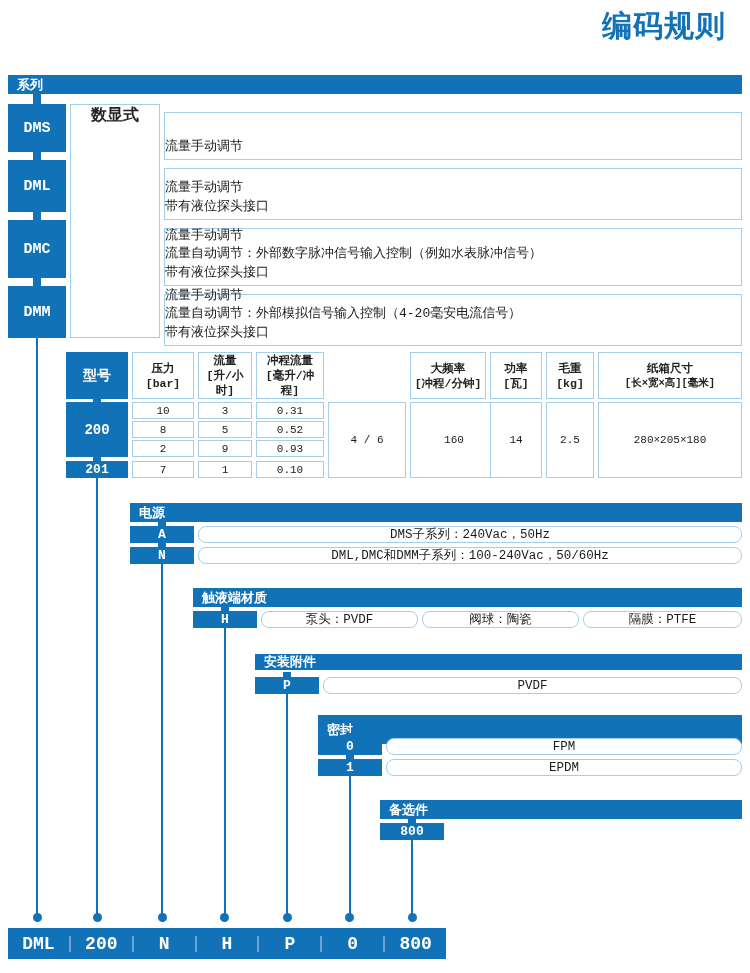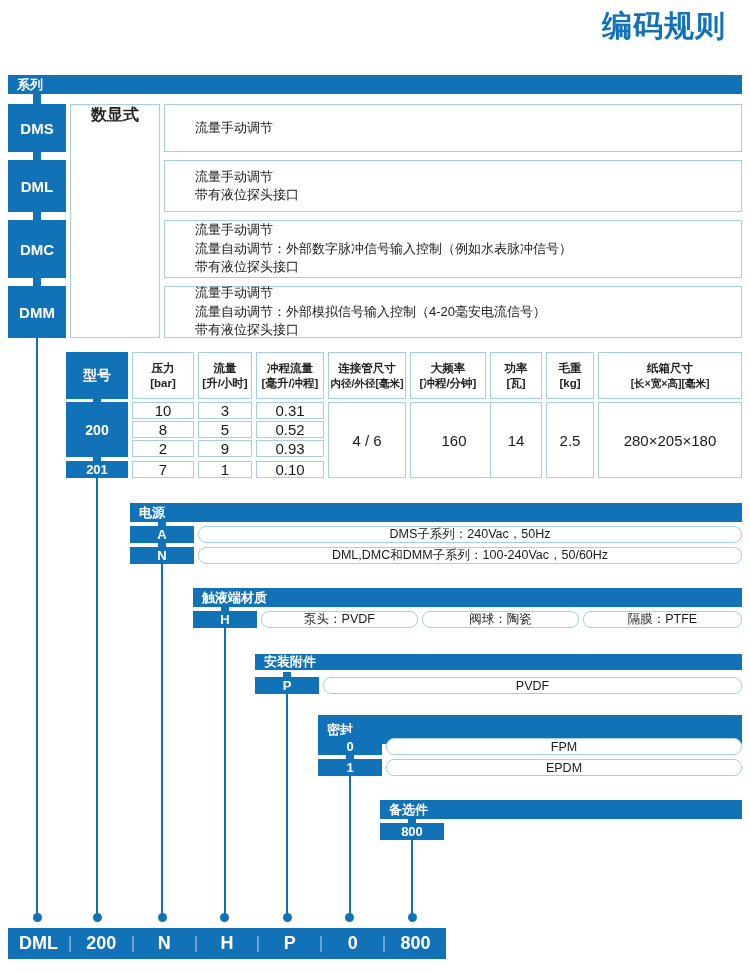--- a/index.html
+++ b/index.html
@@ -1,31 +1,31 @@
 <!DOCTYPE html>
 <html style="--primary: #1272b8; --light: #a5cfe9;"><head>
 <meta charset="utf-8">
 <style>
   html,body{margin:0;padding:0;background:#fff;}
   .page{position:relative;width:750px;height:973px;background:#ffffff;
-        font-family:Liberation Sans, sans-serif;overflow:hidden;color:#1a1a1a;}
+        font-family:Liberation Mono, monospace;overflow:hidden;color:#1a1a1a;}
   .title{position:absolute;top:6px;right:24px;font-size:30px;font-weight:bold;
          color:var(--primary,#1272b8);letter-spacing:1px;}
   .bar{position:absolute;box-sizing:border-box;background:var(--primary,#1272b8);color:#fff;
        font-weight:bold;font-size:13px;display:flex;align-items:center;padding-left:9px;}
   .bluebox{position:absolute;box-sizing:border-box;background:var(--primary,#1272b8);color:#fff;
            font-weight:bold;display:flex;align-items:center;justify-content:center;font-size:13px;}
   .wbox{position:absolute;box-sizing:border-box;background:#fff;
         border:1.5px solid var(--light,#a5cfe9);}
   .center{display:flex;justify-content:center;}
-  .desc{display:flex;flex-direction:column;justify-content:center;
-        padding:3px 30px;font-size:13px;line-height:18.5px;}
+  .desc{display:flex;flex-direction:column;justify-content:flex-end;
+        padding:3px 0;font-size:13px;line-height:18.5px;margin-top:8px;}
   .th{display:flex;flex-direction:column;align-items:center;justify-content:center;
       font-size:11.5px;line-height:15px;text-align:center;font-weight:bold;color:#222;}
-  .num{display:flex;align-items:center;justify-content:center;font-size:15px;}
+  .num{display:flex;align-items:center;justify-content:center;font-size:11px;}
   .val{display:flex;align-items:center;justify-content:center;font-size:12.5px;border-radius:8px;}
   .vline{position:absolute;width:2px;background:var(--primary,#1272b8);}
   .conn{position:absolute;width:8px;background:var(--primary,#1272b8);}
   .dot{position:absolute;width:9px;height:9px;border-radius:50%;background:var(--primary,#1272b8);}
   .codebar{position:absolute;left:8px;top:928px;width:438px;height:31px;
            background:var(--primary,#1272b8);display:flex;align-items:stretch;}
   .codebar .seg{flex:1;display:flex;align-items:center;justify-content:center;
                 color:#fff;font-weight:bold;font-size:18px;}
   .codebar .sep{width:2px;height:16px;background:#66a5d6;align-self:center;}
   .small2{font-size:10.5px;}
@@ -79,24 +79,20 @@
     <span>[bar]</span>
   </div>
   <div class="wbox th" style="left:198px;top:352px;width:54px;height:47px">
     <span>流量</span>
     <span>[升/小时]</span>
   </div>
   <div class="wbox th" style="left:256px;top:352px;width:68px;height:47px">
     <span>冲程流量</span>
     <span>[毫升/冲程]</span>
   </div>
-  <div class="wbox th" style="left:328px;top:352px;width:78px;height:47px">
-    <span>连接管尺寸</span>
-    <span class="small2">内径/外径[毫米]</span>
-  </div>
   <div class="wbox th" style="left:410px;top:352px;width:76px;height:47px">
     <span>大频率</span>
     <span>[冲程/分钟]</span>
   </div>
   <div class="wbox th" style="left:490px;top:352px;width:52px;height:47px">
     <span>功率</span>
     <span>[瓦]</span>
   </div>
   <div class="wbox th" style="left:546px;top:352px;width:48px;height:47px">
     <span>毛重</span>

